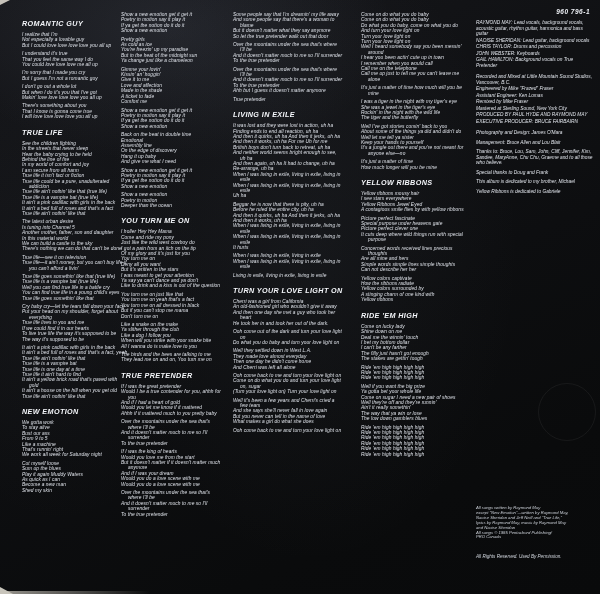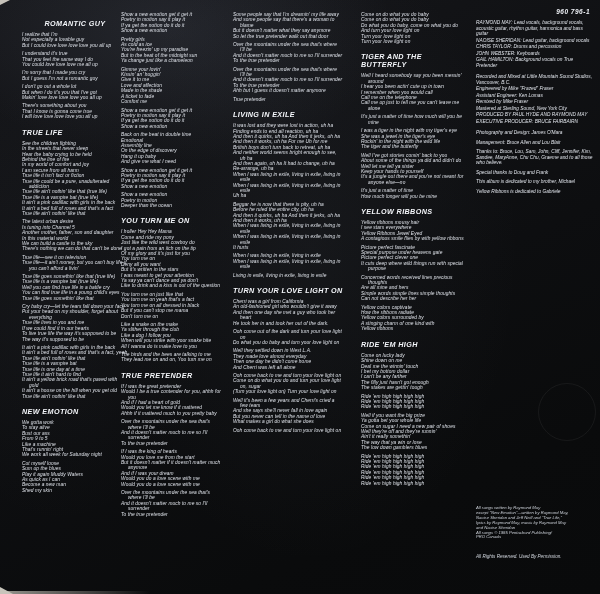--- a/index.html
+++ b/index.html
@@ -32,21 +32,21 @@
   .col{position:absolute;top:12px;}
   .col-1{left:22px;width:106px;top:20px;}
   .col-2{left:121px;width:104px;}
   .col-3{left:233px;width:110px;}
   .col-4{left:361px;width:107px;}
   .song-title{
     font:italic bold 7.2px/8px "Liberation Sans",sans-serif;
     color:#f4f6fa;letter-spacing:.4px;margin:9px 0 4px;
     text-transform:uppercase;
   }
-  .song-title:first-child{margin-top:0;text-align:center;}
+  .song-title:first-child{margin-top:0;}
   .line{
     font:italic 4.8px/5.4px "Liberation Sans",sans-serif;
     color:#dfe3ea;letter-spacing:.1px;
     padding-left:7px;text-indent:-7px;
   }
   .gap{height:3px;}
   #credits{position:absolute;left:476px;top:20px;width:117px;height:562px;}
   .cred-para{
     font:italic 4.8px/5.5px "Liberation Sans",sans-serif;
     color:#dfe3ea;margin:0 0 1px;
@@ -314,21 +314,20 @@
         <div class="gap"></div>
         <div class="line">Ooh come back to me and turn your love light on</div>
       </div>
       <div class="col col-4">
         <div class="line">Come on do what you do baby</div>
         <div class="line">Come on do what you do baby</div>
         <div class="line">Do what you do baby, come on what you do</div>
         <div class="line">And turn your love light on</div>
         <div class="line">Turn your love light on</div>
         <div class="line">Turn your love light on</div>
-        <div class="song-title">Tiger And The Butterfly</div>
         <div class="line">Well I heard somebody say you been messin' around</div>
         <div class="line">I hear you been actin' cute up in town</div>
         <div class="line">I remember when you would call</div>
         <div class="line">Call me on the telephone</div>
         <div class="line">Call me up just to tell me you can't leave me alone</div>
         <div class="gap"></div>
         <div class="line">It's just a matter of time how much will you be mine</div>
         <div class="gap"></div>
         <div class="line">I was a tiger in the night with my tiger's eye</div>
         <div class="line">She was a jewel in the tiger's eye</div>

